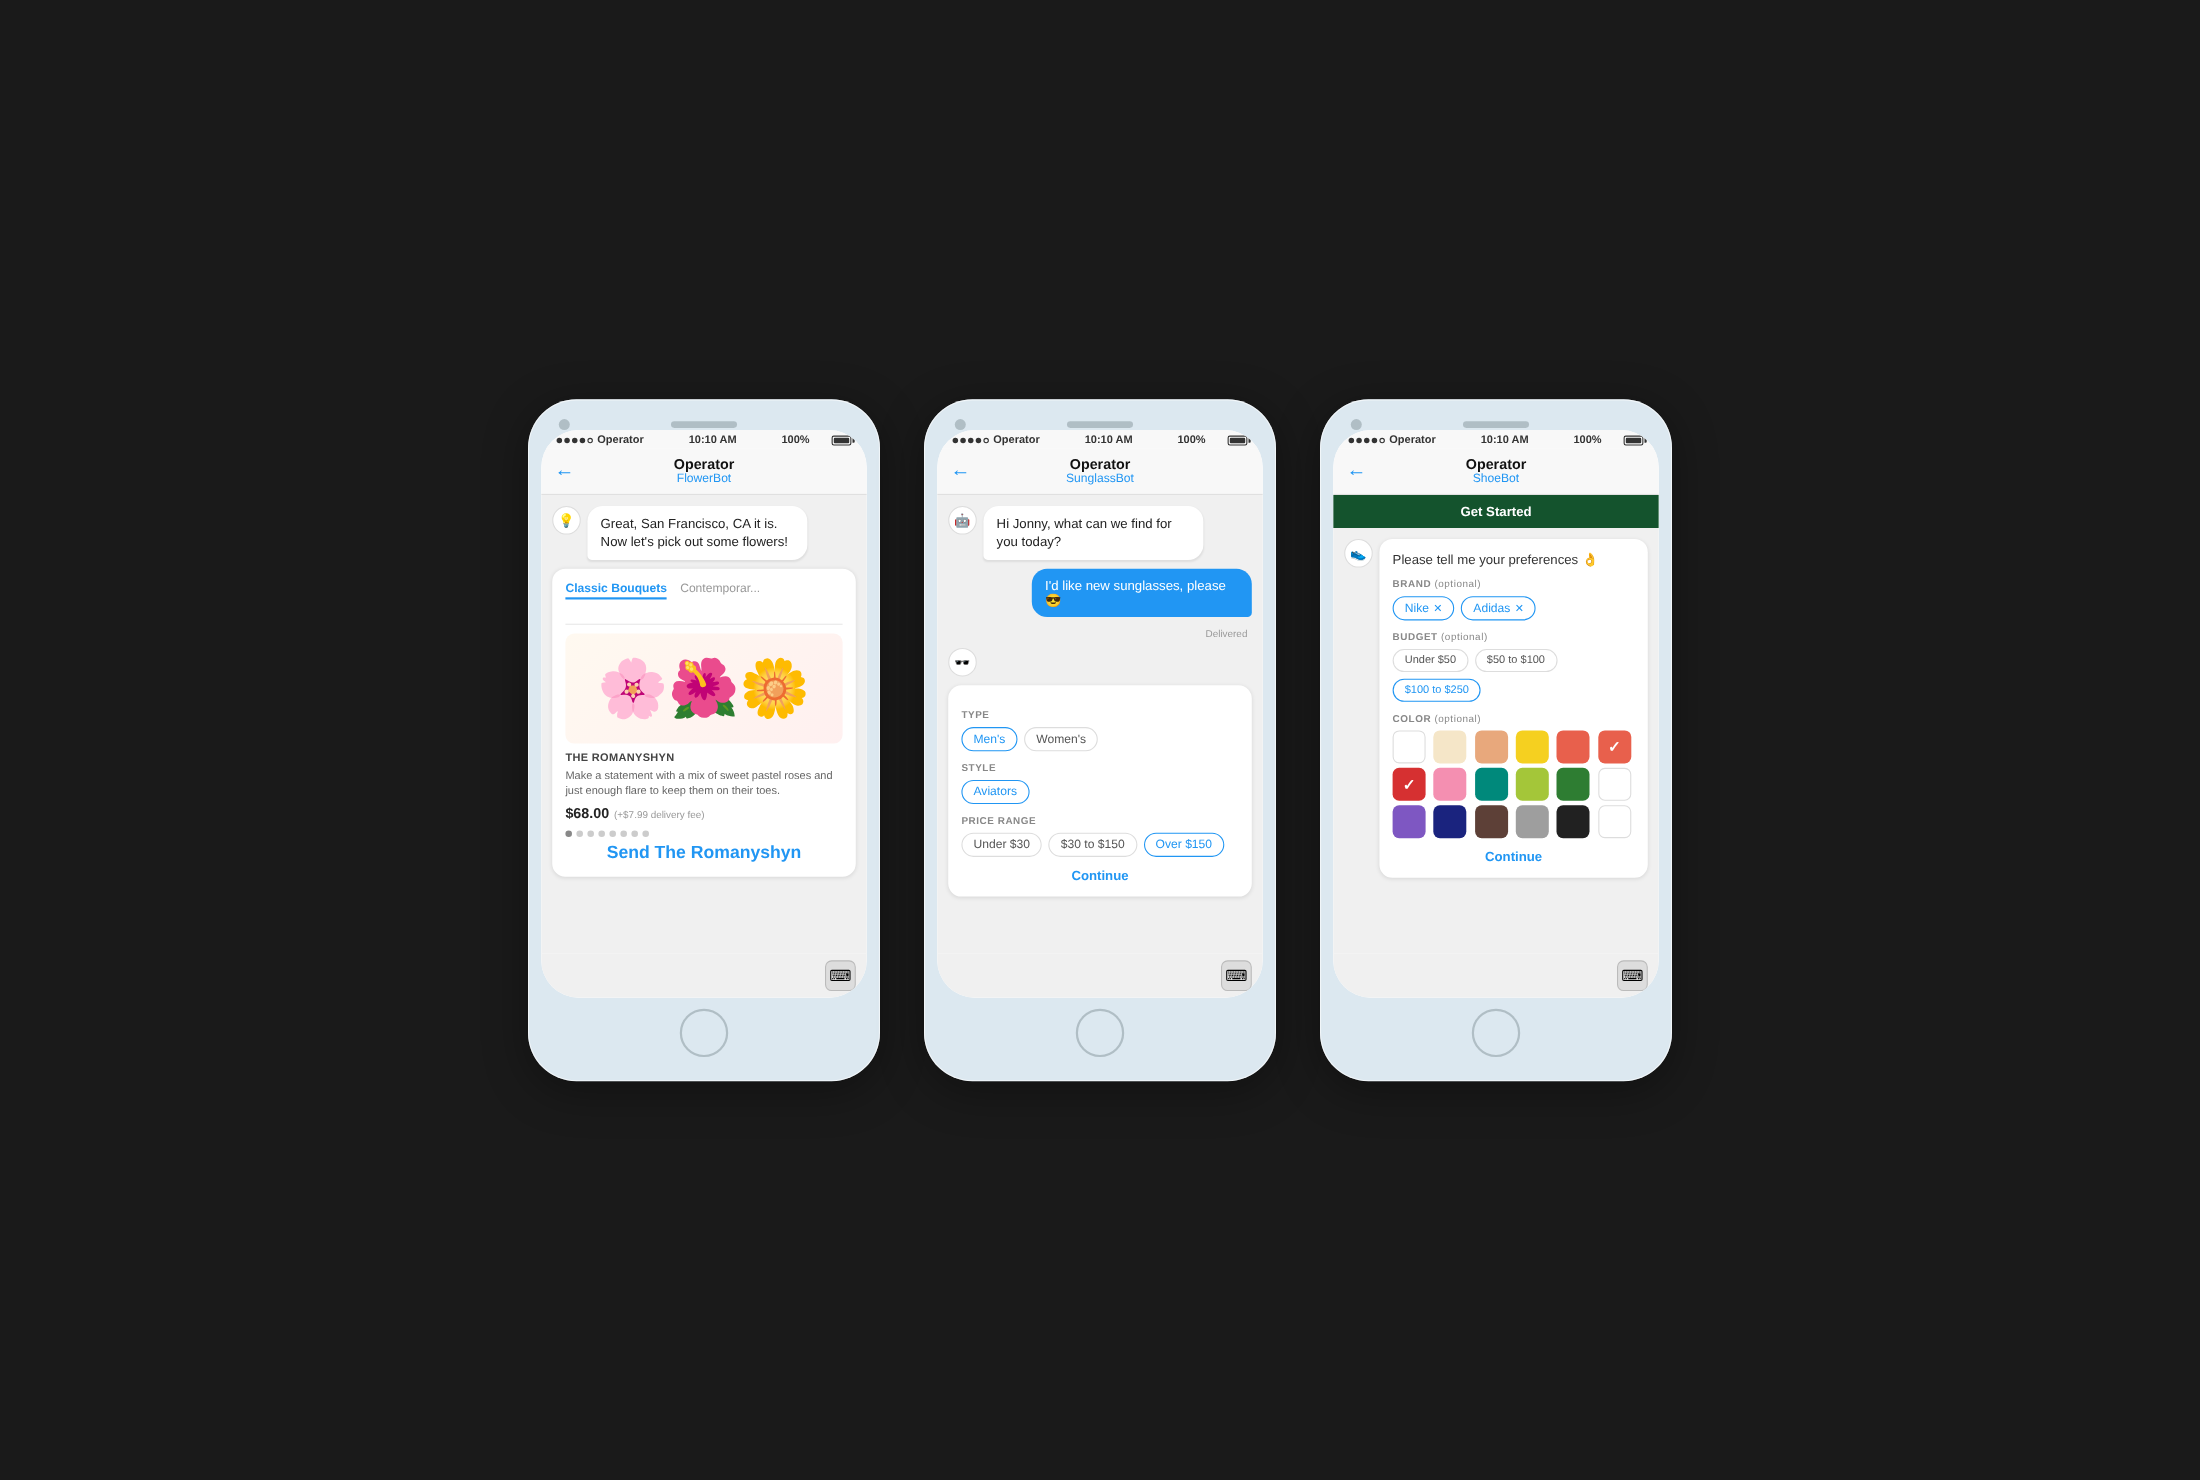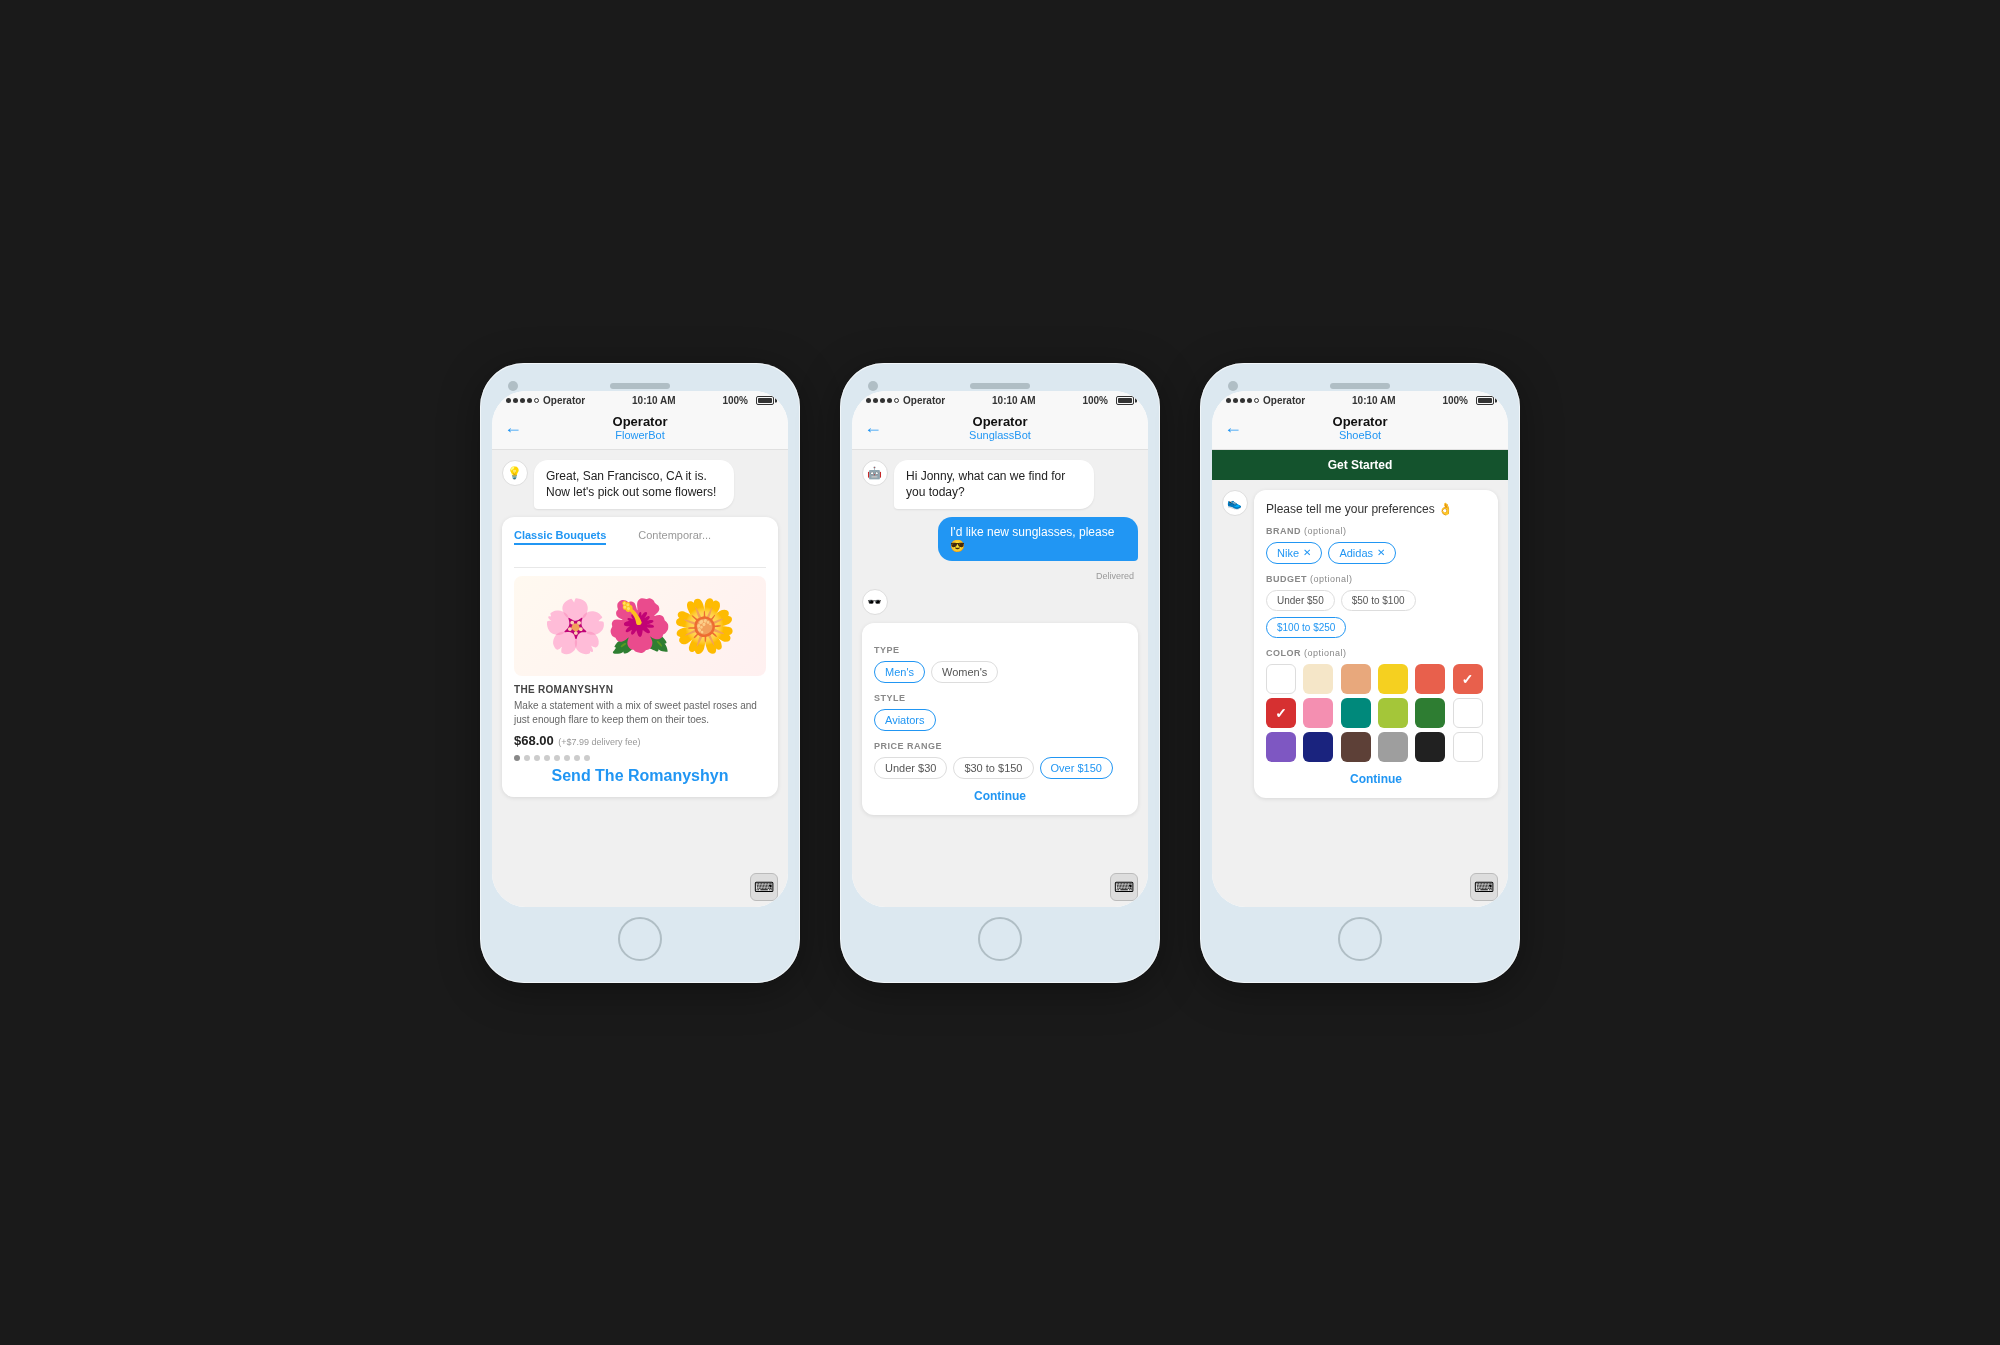--- a/index.html
+++ b/index.html
@@ -79,21 +79,21 @@
       padding: 4px 14px 2px;
       font-size: 10px;
       font-weight: 600;
       color: #333;
       background: #f8f8f8;
     }
     .status-left { display: flex; gap: 2px; align-items: center; }
     .status-dots { display: flex; gap: 2px; margin-right: 2px; }
     .dot { width: 5px; height: 5px; border-radius: 50%; background: #333; }
     .dot.empty { background: transparent; border: 1px solid #333; }
-    .status-right { display: flex; align-items: center; gap: 8px; }
+    .status-right { display: flex; align-items: center; gap: 20px; }
     .battery-icon {
       width: 18px;
       height: 9px;
       border: 1.5px solid #333;
       border-radius: 2px;
       position: relative;
       display: flex;
       align-items: center;
       padding: 1px;
     }
@@ -221,21 +221,20 @@
     .tab-active {
       font-size: 11px;
       font-weight: 700;
       color: #2196F3;
       border-bottom: 2px solid #2196F3;
       padding-bottom: 2px;
     }
     .tab-inactive {
       font-size: 11px;
       color: #999;
-      margin-left: 20px;
     }
     .flower-img {
       width: 100%;
       height: 100px;
       display: flex;
       align-items: center;
       justify-content: center;
       font-size: 48px;
       background: linear-gradient(135deg, #fff9f0, #fff0f0);
       border-radius: 8px;

